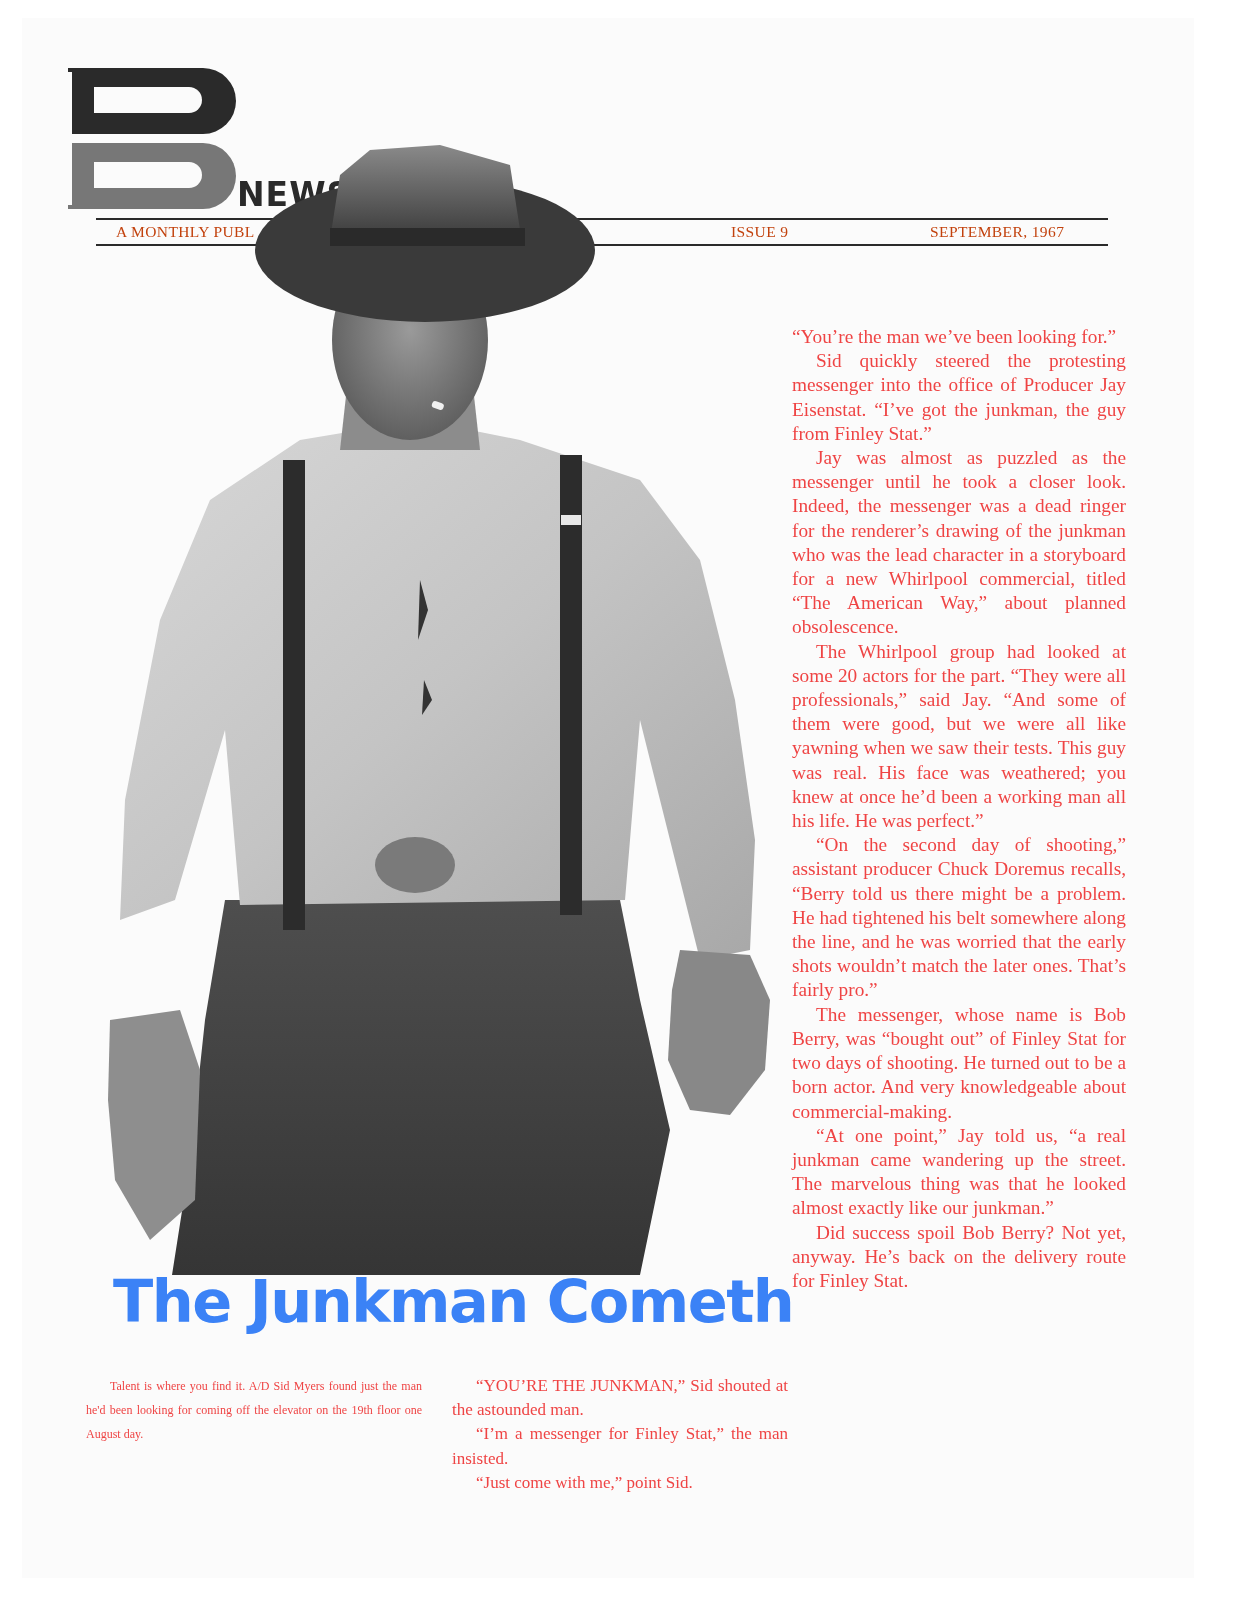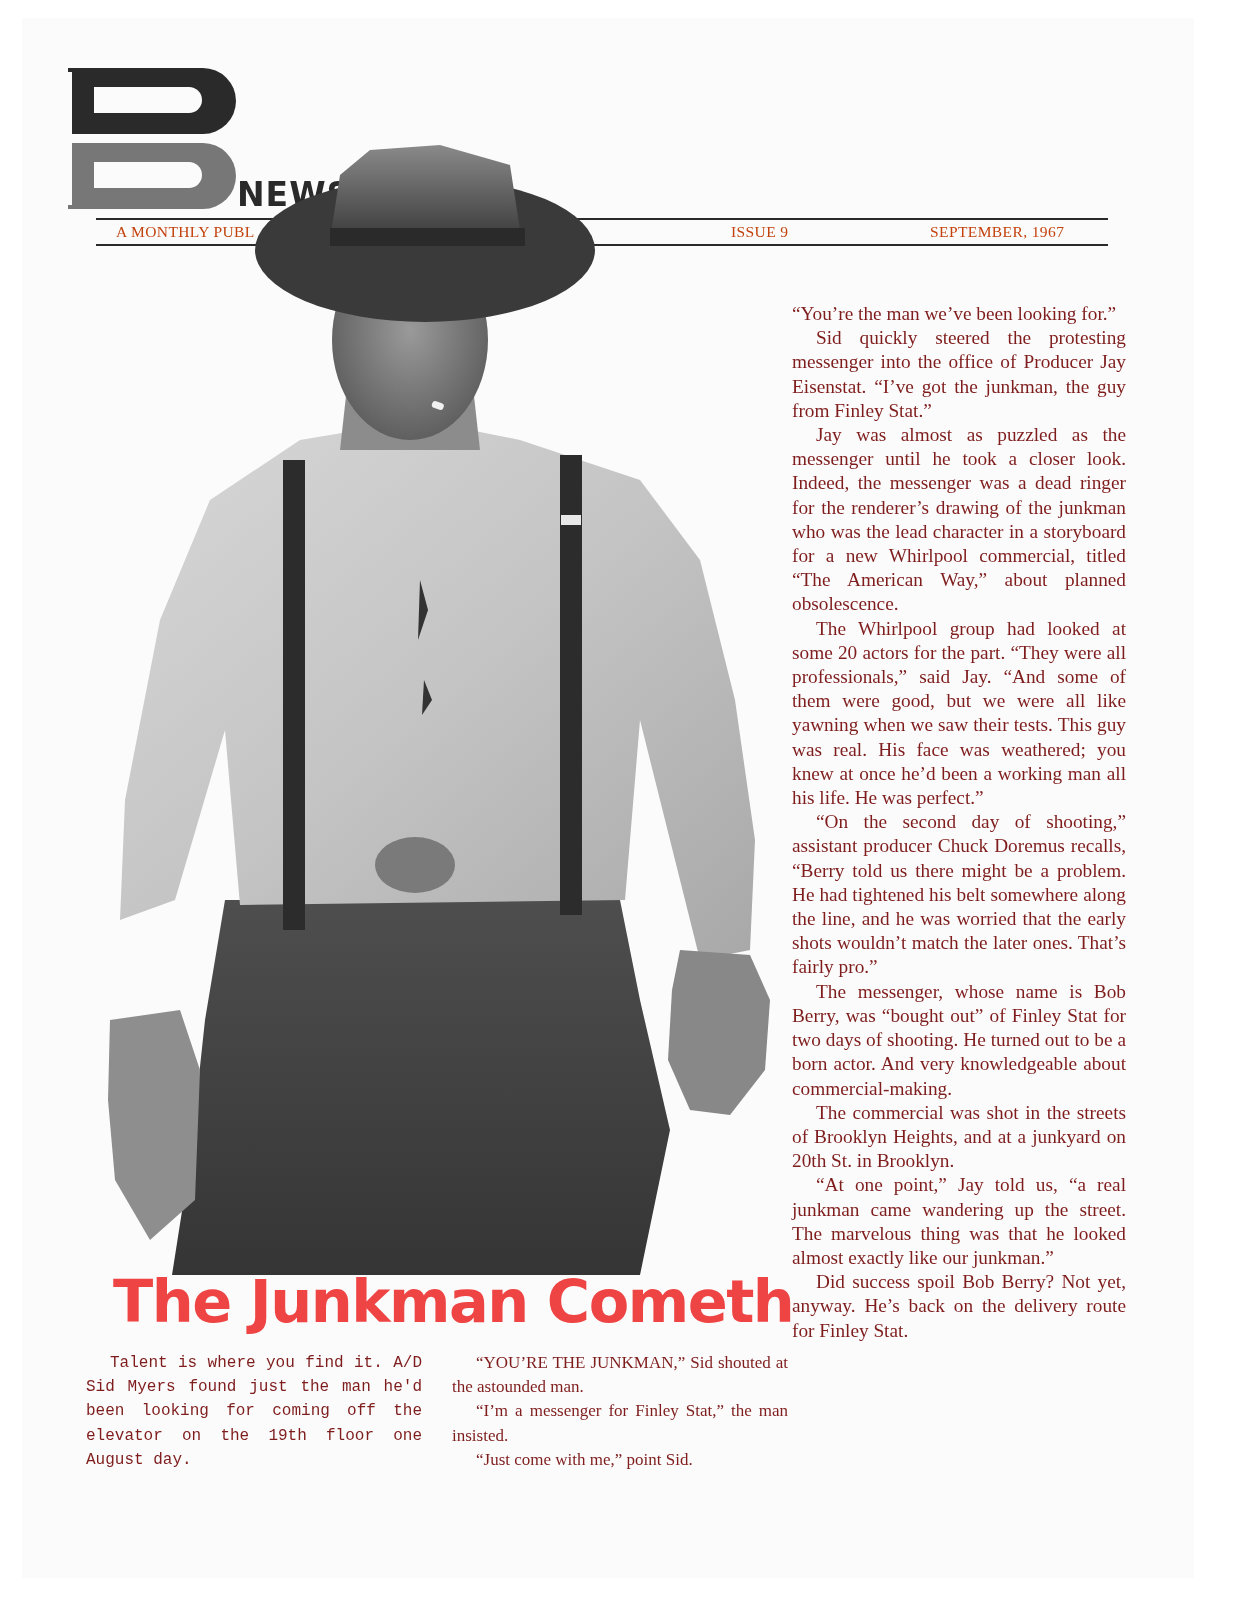--- a/index.html
+++ b/index.html
@@ -36,29 +36,29 @@
     .dateline {
       position: absolute; top: 223px; font-family: "Liberation Serif", serif;
       font-size: 15.5px; letter-spacing: 0.4px; color: #c2410c; white-space: nowrap;
     }
     
     .photo { position: absolute; left: 100px; top: 145px; width: 680px; height: 1130px; }
     
     .headline {
       position: absolute; left: 113px; top: 1272px; width: 650px;
       font-family: "DejaVu Sans", sans-serif; font-weight: bold; font-size: 59px;
-      letter-spacing: -1.5px; color: #ef4444; line-height: 1; white-space: nowrap;
+      letter-spacing: -1.5px; color: #3b82f6; line-height: 1; white-space: nowrap;
     }
     .col {
       position: absolute; font-family: "Liberation Serif", serif; font-size: 19.3px;
-      line-height: 24.2px; color: #7f1d1d; text-align: justify;
+      line-height: 24.2px; color: #ef4444; text-align: justify; margin-top: 23px;
     }
     .col p { margin: 0; text-indent: 24px; }
     .col p.noindent { text-indent: 0; }
-    .col1 { left: 86px; top: 1351px; width: 336px; font-family: Liberation Mono, monospace; font-size: 16px; }
+    .col1 { left: 86px; top: 1351px; width: 336px; font-family: Liberation Serif, serif; font-size: 12px; }
     .col2 { left: 452px; top: 1351px; width: 336px; font-size: 17px; }
     .col3 { left: 792px; top: 302px; width: 334px; }
   </style>
 </head>
 <body>
 
 <div class="page"></div>
 
 <div class="logo-d top">
     <div class="hole"></div>
@@ -137,16 +137,15 @@
   <p>“Just come with me,” point Sid.</p>
 </div>
 
 <div class="col col3">
   <p class="noindent">“You’re the man we’ve been looking for.”</p>
   <p>Sid quickly steered the protesting messenger into the office of Producer Jay Eisenstat. “I’ve got the junkman, the guy from Finley Stat.”</p>
   <p>Jay was almost as puzzled as the messenger until he took a closer look. Indeed, the messenger was a dead ringer for the renderer’s drawing of the junkman who was the lead character in a storyboard for a new Whirlpool commercial, titled “The American Way,” about planned obsolescence.</p>
   <p>The Whirlpool group had looked at some 20 actors for the part. “They were all professionals,” said Jay. “And some of them were good, but we were all like yawning when we saw their tests. This guy was real. His face was weathered; you knew at once he’d been a working man all his life. He was perfect.”</p>
   <p>“On the second day of shooting,” assistant producer Chuck Doremus recalls, “Berry told us there might be a problem. He had tightened his belt somewhere along the line, and he was worried that the early shots wouldn’t match the later ones. That’s fairly pro.”</p>
   <p>The messenger, whose name is Bob Berry, was “bought out” of Finley Stat for two days of shooting. He turned out to be a born actor. And very knowledgeable about commercial-making.</p>
-  <p>The commercial was shot in the streets of Brooklyn Heights, and at a junkyard on 20th St. in Brooklyn.</p>
   <p>“At one point,” Jay told us, “a real junkman came wandering up the street. The marvelous thing was that he looked almost exactly like our junkman.”</p>
   <p>Did success spoil Bob Berry? Not yet, anyway. He’s back on the delivery route for Finley Stat.</p>
 </div>
 
 </body></html>

